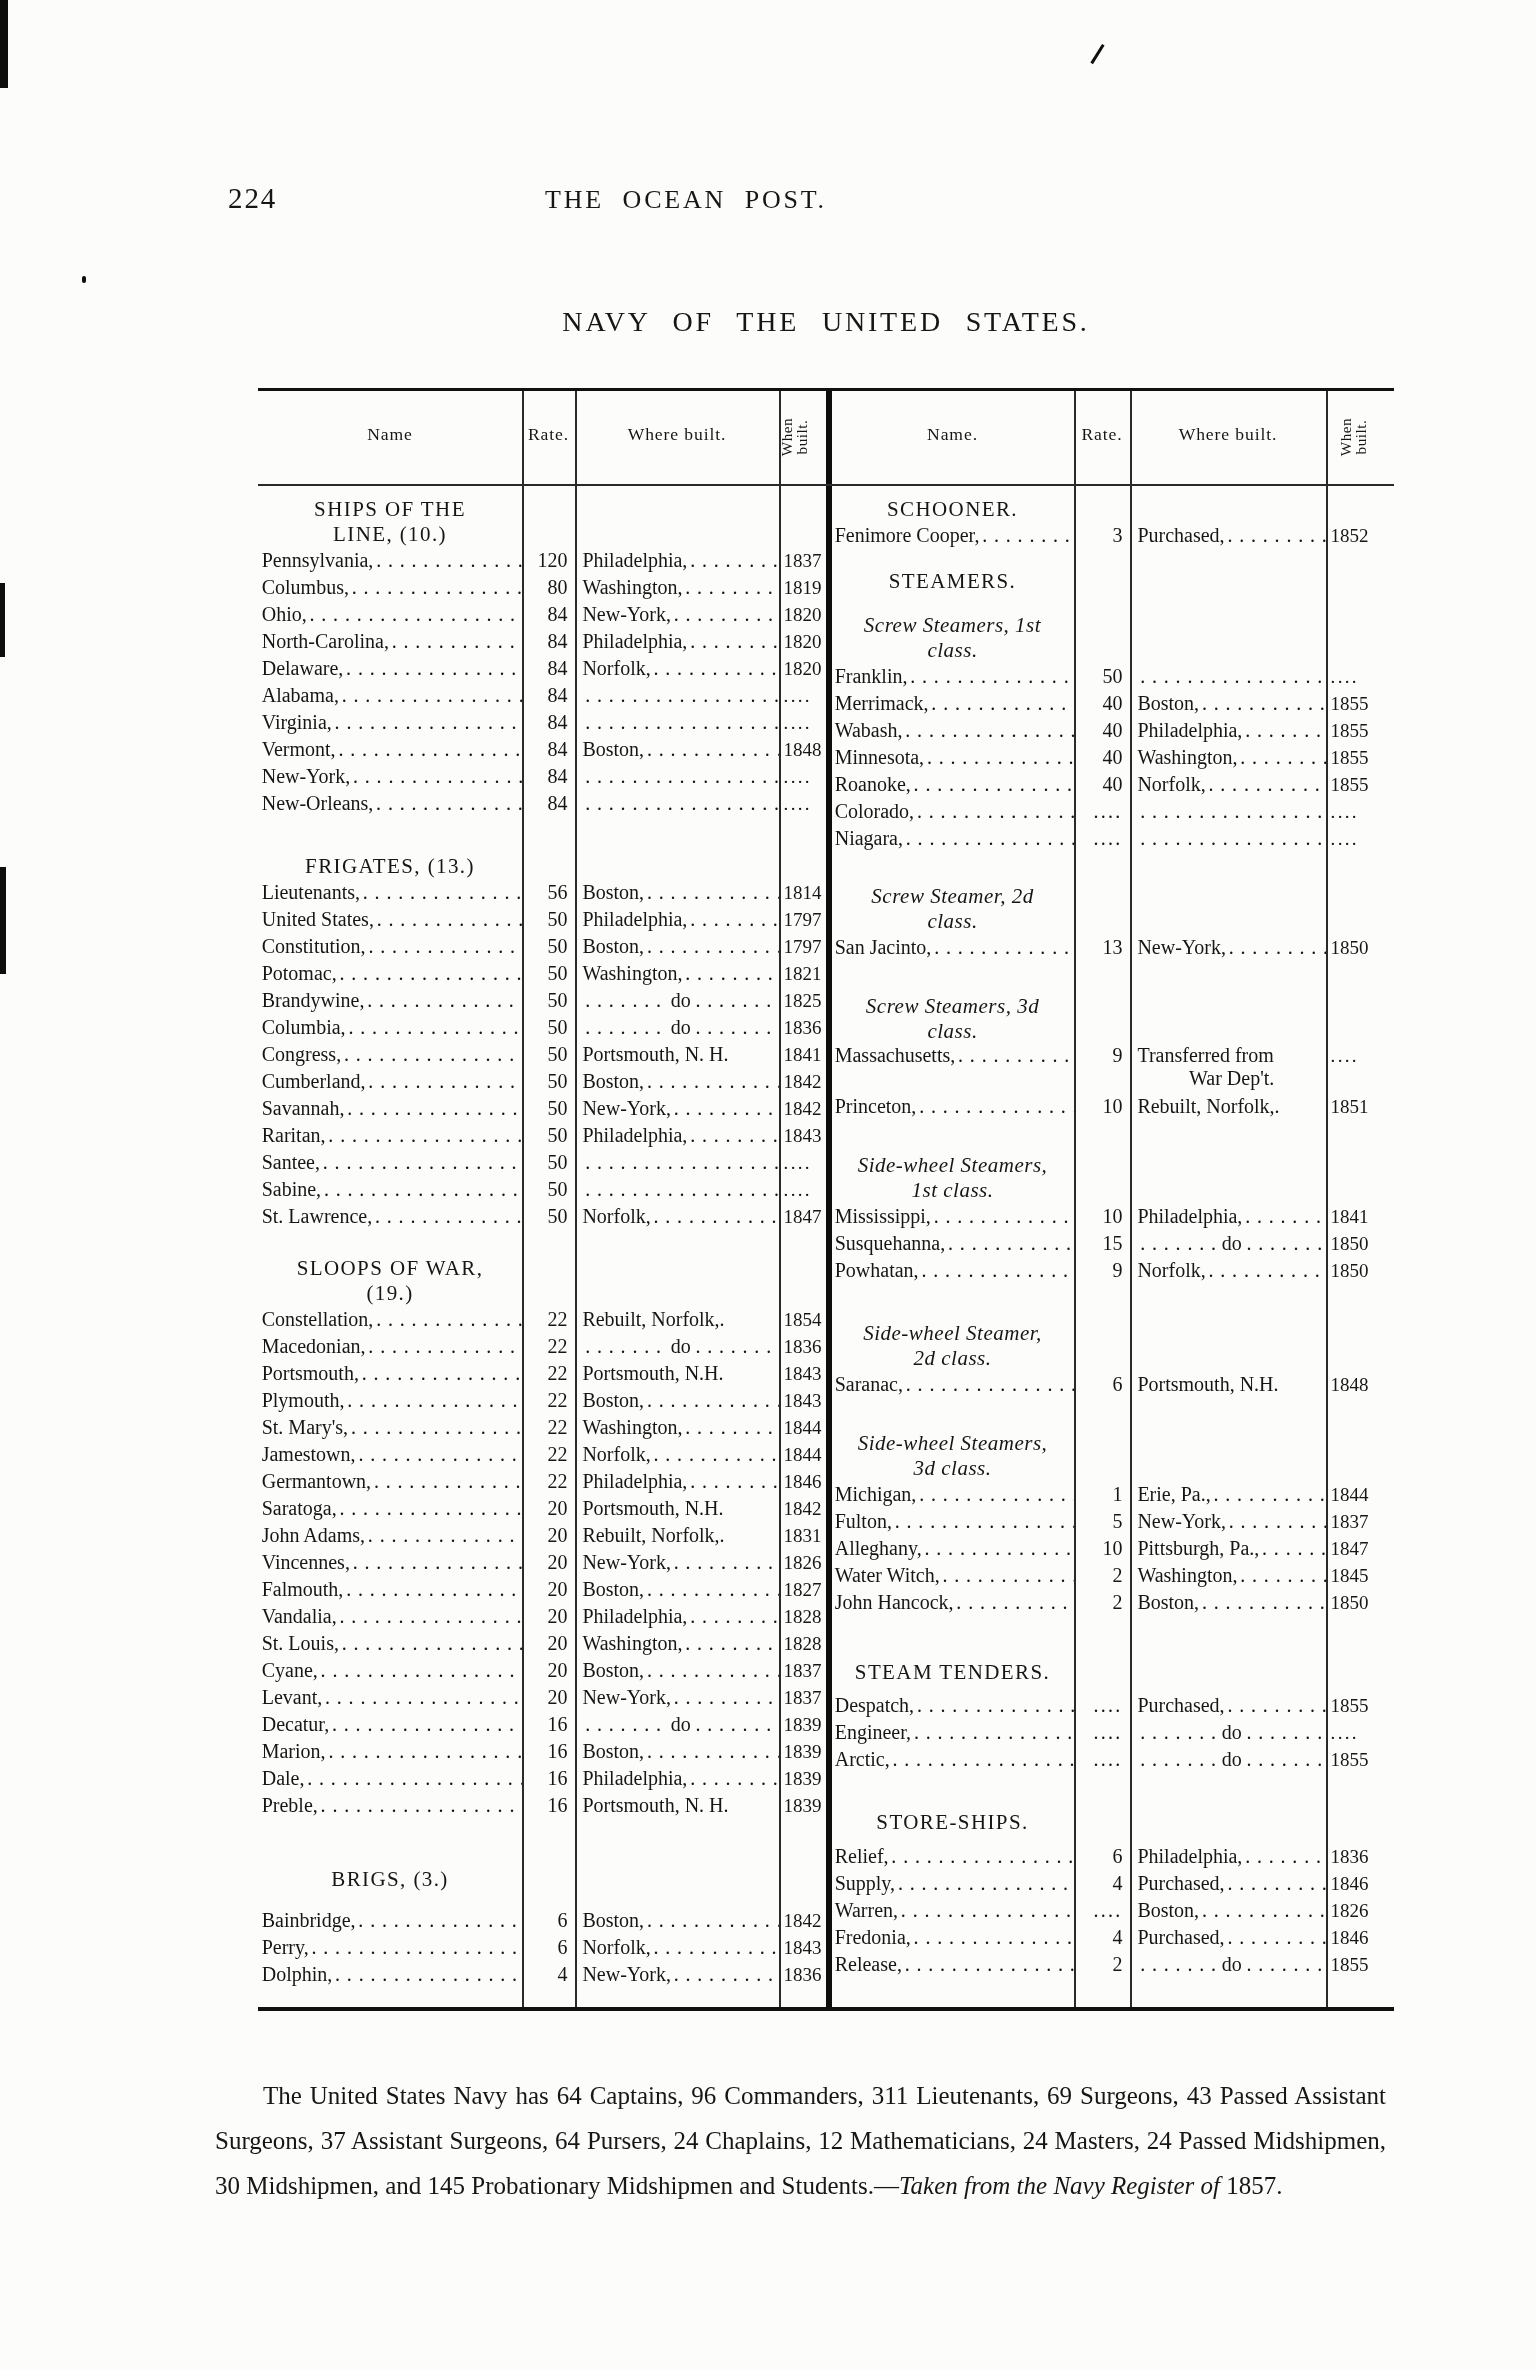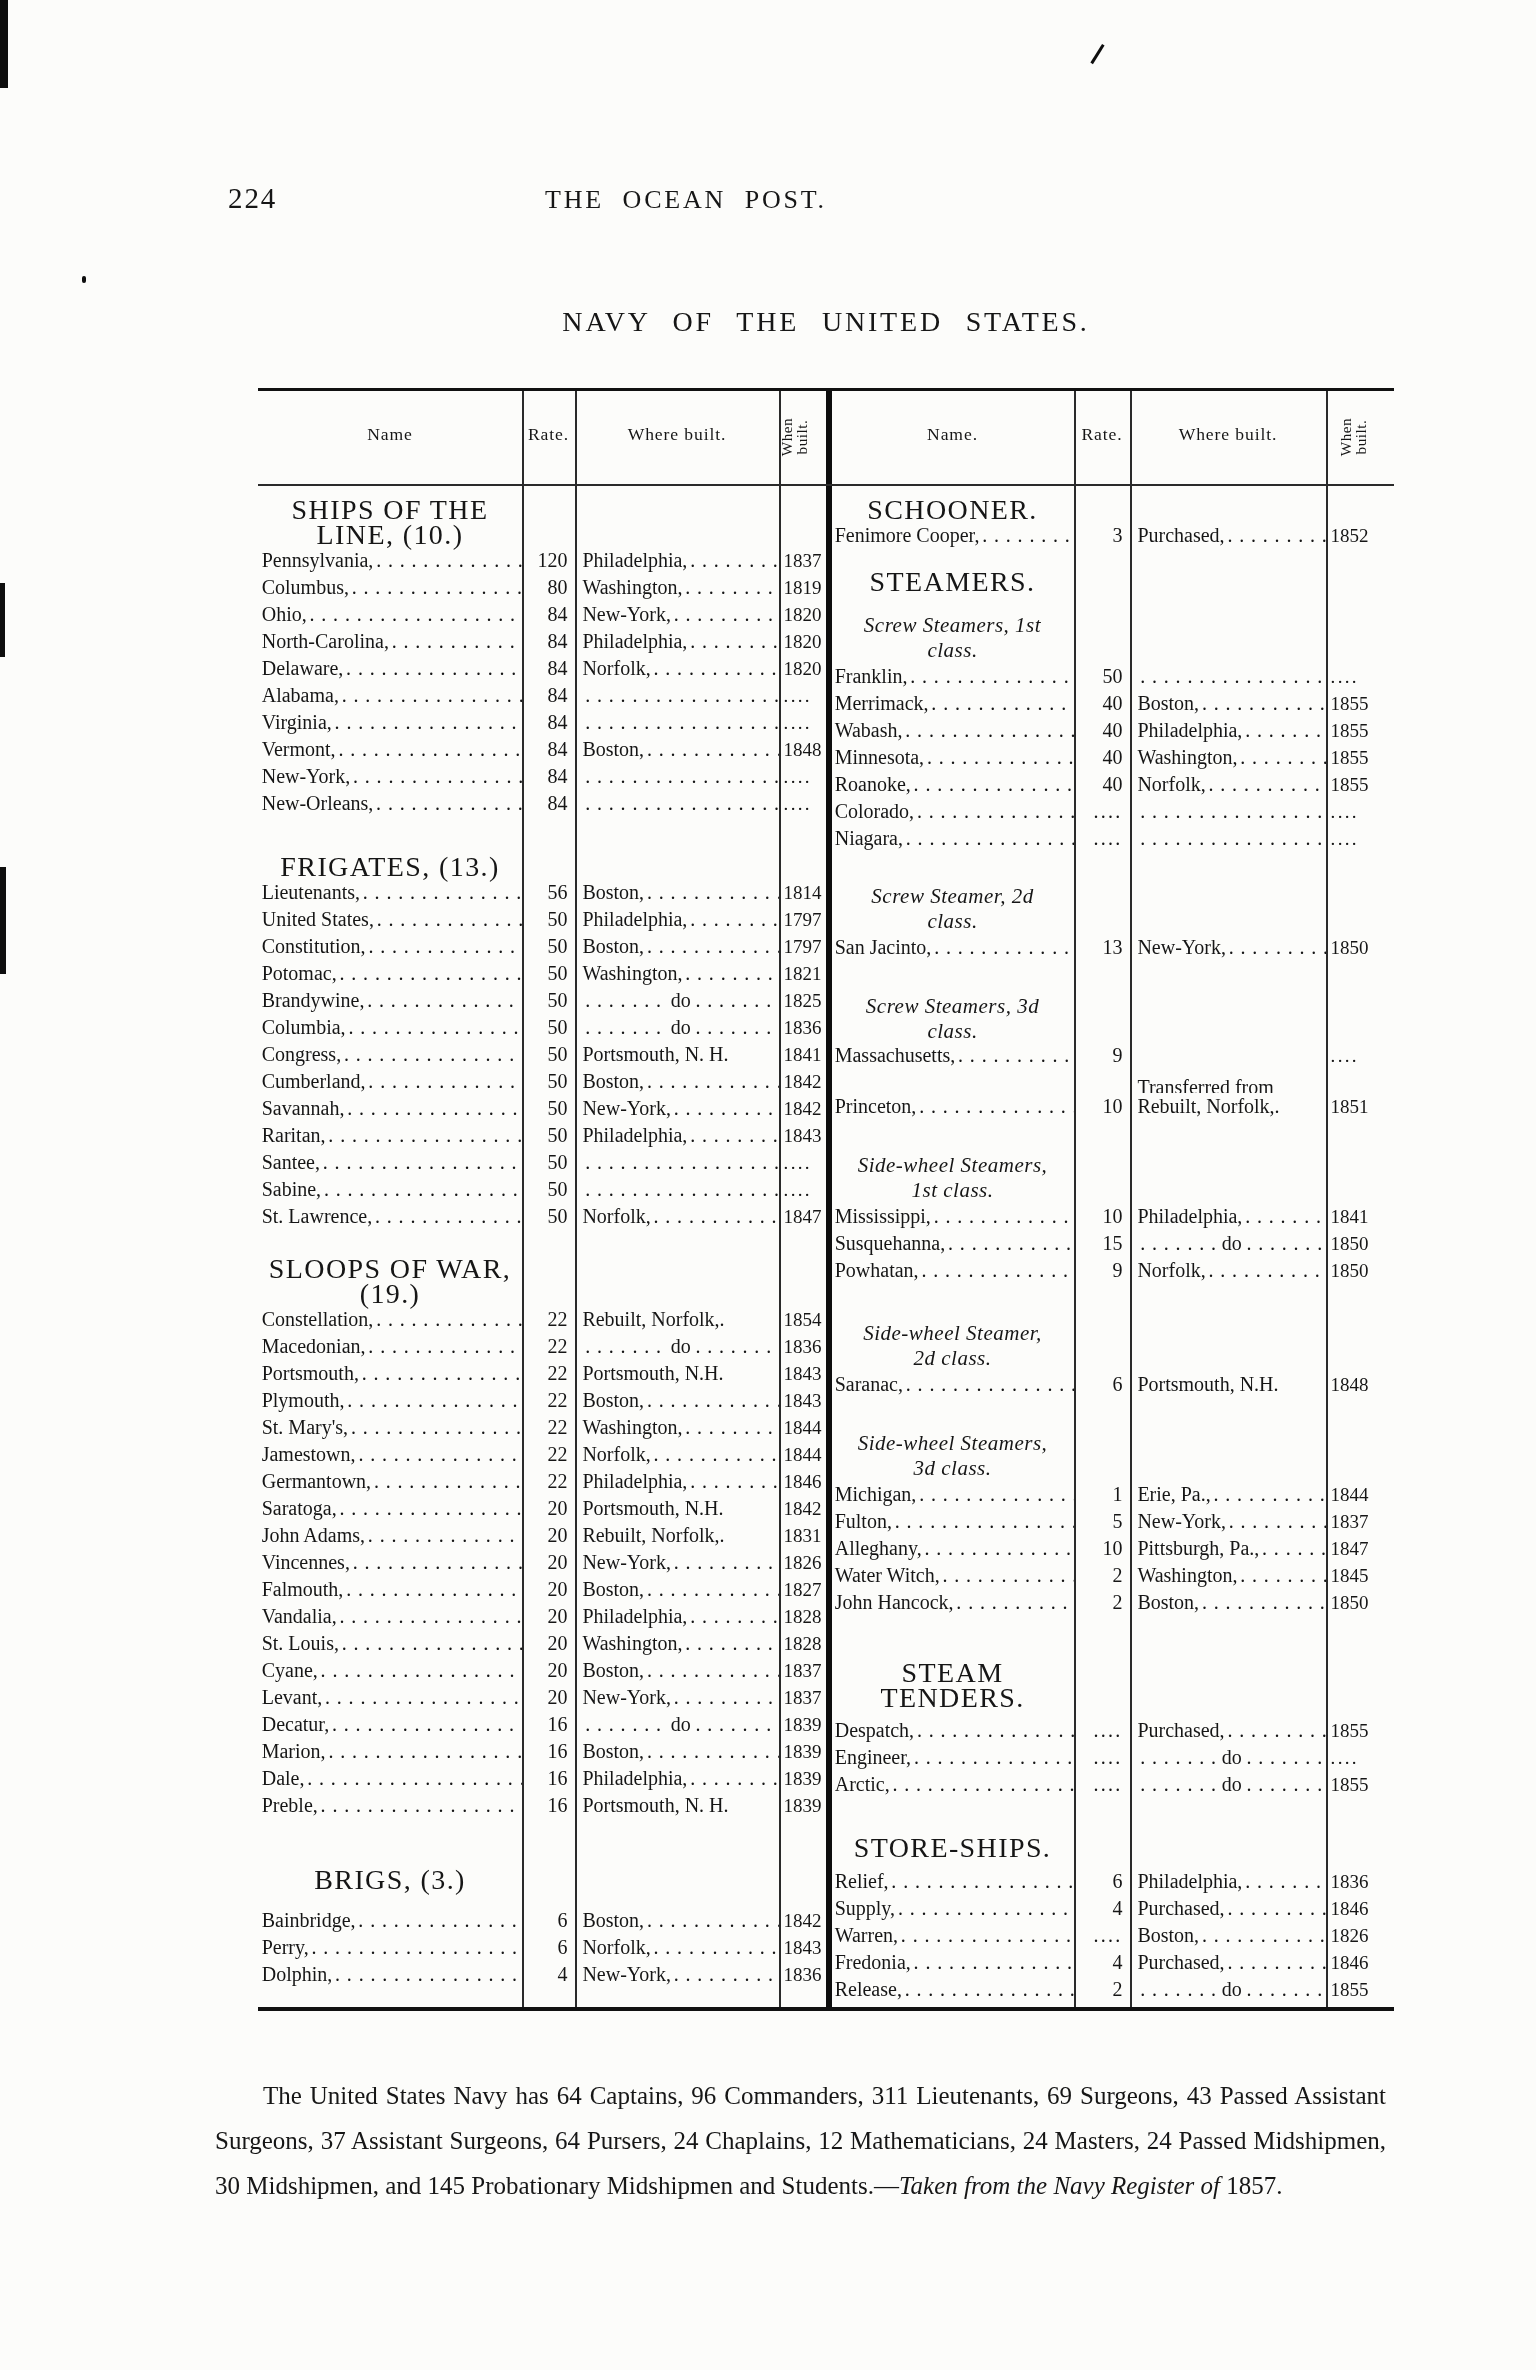--- a/index.html
+++ b/index.html
@@ -24,33 +24,33 @@
   .hline{position:absolute;left:0;right:0;top:93px;height:1.9px;background:#2a2a2a;}
   
   .thead{position:absolute;left:0;top:0;height:80px;width:100%;}
   .th{position:absolute;top:33px;text-align:center;font-size:17.6px;letter-spacing:0.9px;}
   .th-rot{position:absolute;top:22px;width:59px;height:48px;transform:rotate(-90deg);
     font-size:15.3px;line-height:15px;text-align:center;letter-spacing:0.5px;}
   
   .half{position:absolute;top:93px;}
   .half-left{left:0;width:568px;}
   .half-right{left:573px;width:563px;}
-  .shead{text-align:center;font-size:28px;line-height:25px;letter-spacing:1.4px;}
+  .shead{text-align:center;font-size:21px;line-height:25px;letter-spacing:1.4px;}
   .half-left .shead{width:264px;}
   .half-right .shead{width:243px;}
   .shead.it{font-style:italic;letter-spacing:0.5px;font-size:21px;}
   .row{display:grid;height:27px;line-height:27px;font-size:20px;}
   .half-left .row{grid-template-columns:264px 53px 204px 46px;}
   .half-right .row{grid-template-columns:243px 56px 196px 69px;}
   .row.tall{height:49px;line-height:23px;}
   .c{overflow:hidden;white-space:nowrap;}
   .c.name{display:flex;padding-left:3.7px;}
   .c.rate{text-align:right;padding-right:7.4px;}
   .c.where{display:flex;padding-left:7.4px;}
-  .c.where.block{display:block;white-space:normal;margin-top:32px;}
+  .c.where.block{display:block;white-space:normal;}
   .c.where.block .ind{text-align:center;}
   .c.when{padding-left:4.6px;font-size:19px;}
   .nm{white-space:nowrap;}
   .do-word{padding:0 1.9px;}
   .leader{flex:1 1 auto;overflow:hidden;white-space:nowrap;display:inline-block;min-width:0;}
   .leader::after{content:". . . . . . . . . . . . . . . . . . . . . . . . . . . . . . . . . . . . . .";
     letter-spacing:0.9px;padding-left:2.8px;}
   .dots{letter-spacing:2.3px;}
   
   .footer-para{position:absolute;left:215px;top:2048px;width:1171px;

